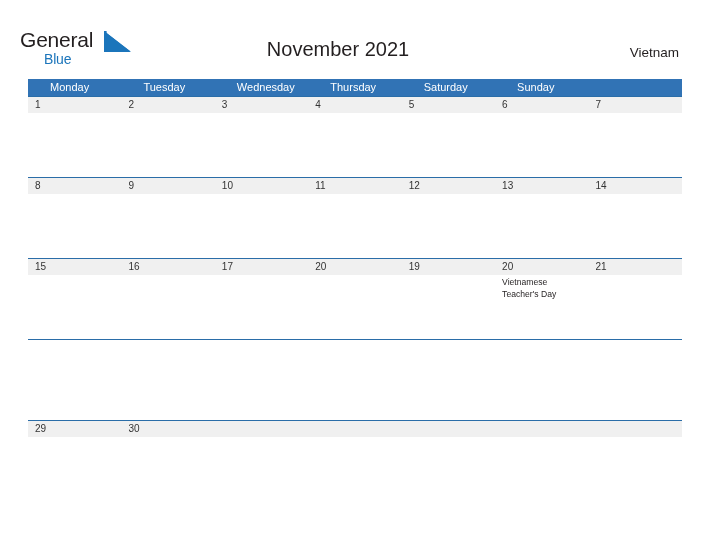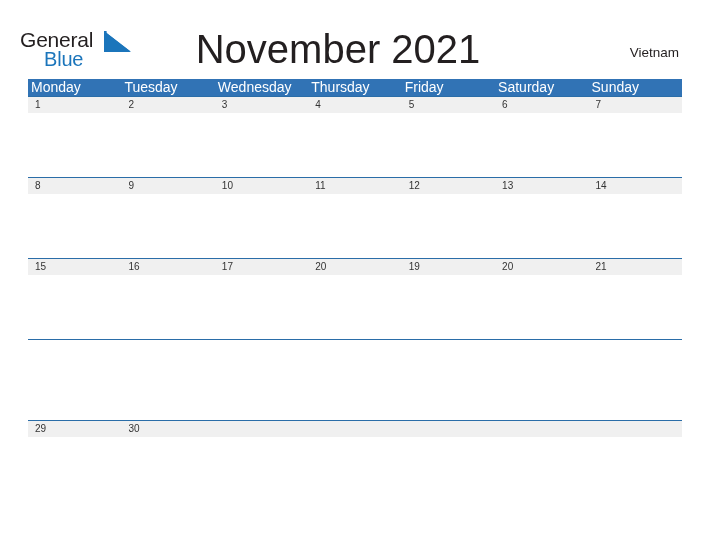--- a/index.html
+++ b/index.html
@@ -39,41 +39,41 @@
     font-size: 21px;
     line-height: 21px;
     color: #231f20;
     letter-spacing: -0.2px;
     white-space: nowrap;
   }
   .logo-blue {
     position: absolute;
     left: 24px;
     top: 20px;
-    font-size: 20px;
+    font-size: 14px;
     line-height: 21px;
     color: #1b75bb;
     letter-spacing: -0.2px;
     white-space: nowrap;
   }
   .logo-tri {
     position: absolute;
     left: 84px;
     top: 2px;
     width: 28px;
     height: 21px;
   }
 
   .cal-title {
     position: absolute;
     left: 0;
     top: 31px;
     width: 676px;
     text-align: center;
-    font-size: 40px;
+    font-size: 20px;
     line-height: 36px;
     color: #231f20;
     font-weight: 400;
   }
 
   .country {
     position: absolute;
     right: 33px;
     top: 45px;
     font-size: 13.5px;
@@ -94,23 +94,23 @@
   .weekday-row {
     display: flex;
     width: 654px;
     height: 17px;
     background: #3173b5;
   }
   .weekday {
     width: 93.43px;
     flex: 0 0 93.43px;
     color: #ffffff;
-    font-size: 14px;
+    font-size: 11px;
     line-height: 17px;
-    padding-left: 3px;
+    padding-left: 22px;
     box-sizing: border-box;
     white-space: nowrap;
     overflow: hidden;
   }
 
   .week-row {
     width: 654px;
     height: 81px;
     border-top: 1.4px solid #2a6da8;
     box-sizing: border-box;
@@ -186,21 +186,20 @@
 
 </div>
 
 <div class="calendar">
 
   <div class="weekday-row">
     <div class="weekday">Monday</div>
     <div class="weekday">Tuesday</div>
     <div class="weekday">Wednesday</div>
     <div class="weekday">Thursday</div>
-    <div class="weekday">Friday</div>
     <div class="weekday">Saturday</div>
     <div class="weekday">Sunday</div>
   </div>
 
   <div class="week-row">
     <div class="date-band">
       <div class="day-cell">
           <span class="day-num">1</span>
         </div>
       <div class="day-cell">
@@ -330,20 +329,23 @@
       <div class="event-cell">
           <span class="event-text"></span>
         </div>
       <div class="event-cell">
           <span class="event-text"></span>
         </div>
       <div class="event-cell">
           <span class="event-text"></span>
         </div>
       <div class="event-cell">
+          <span class="event-text">Vietnamese Teacher's Day</span>
+        </div>
+      <div class="event-cell">
           <span class="event-text"></span>
         </div>
     </div>
   </div>
 
   <div class="week-row">
     <div class="events-band">
       <div class="event-cell">
           <span class="event-text"></span>
         </div>

